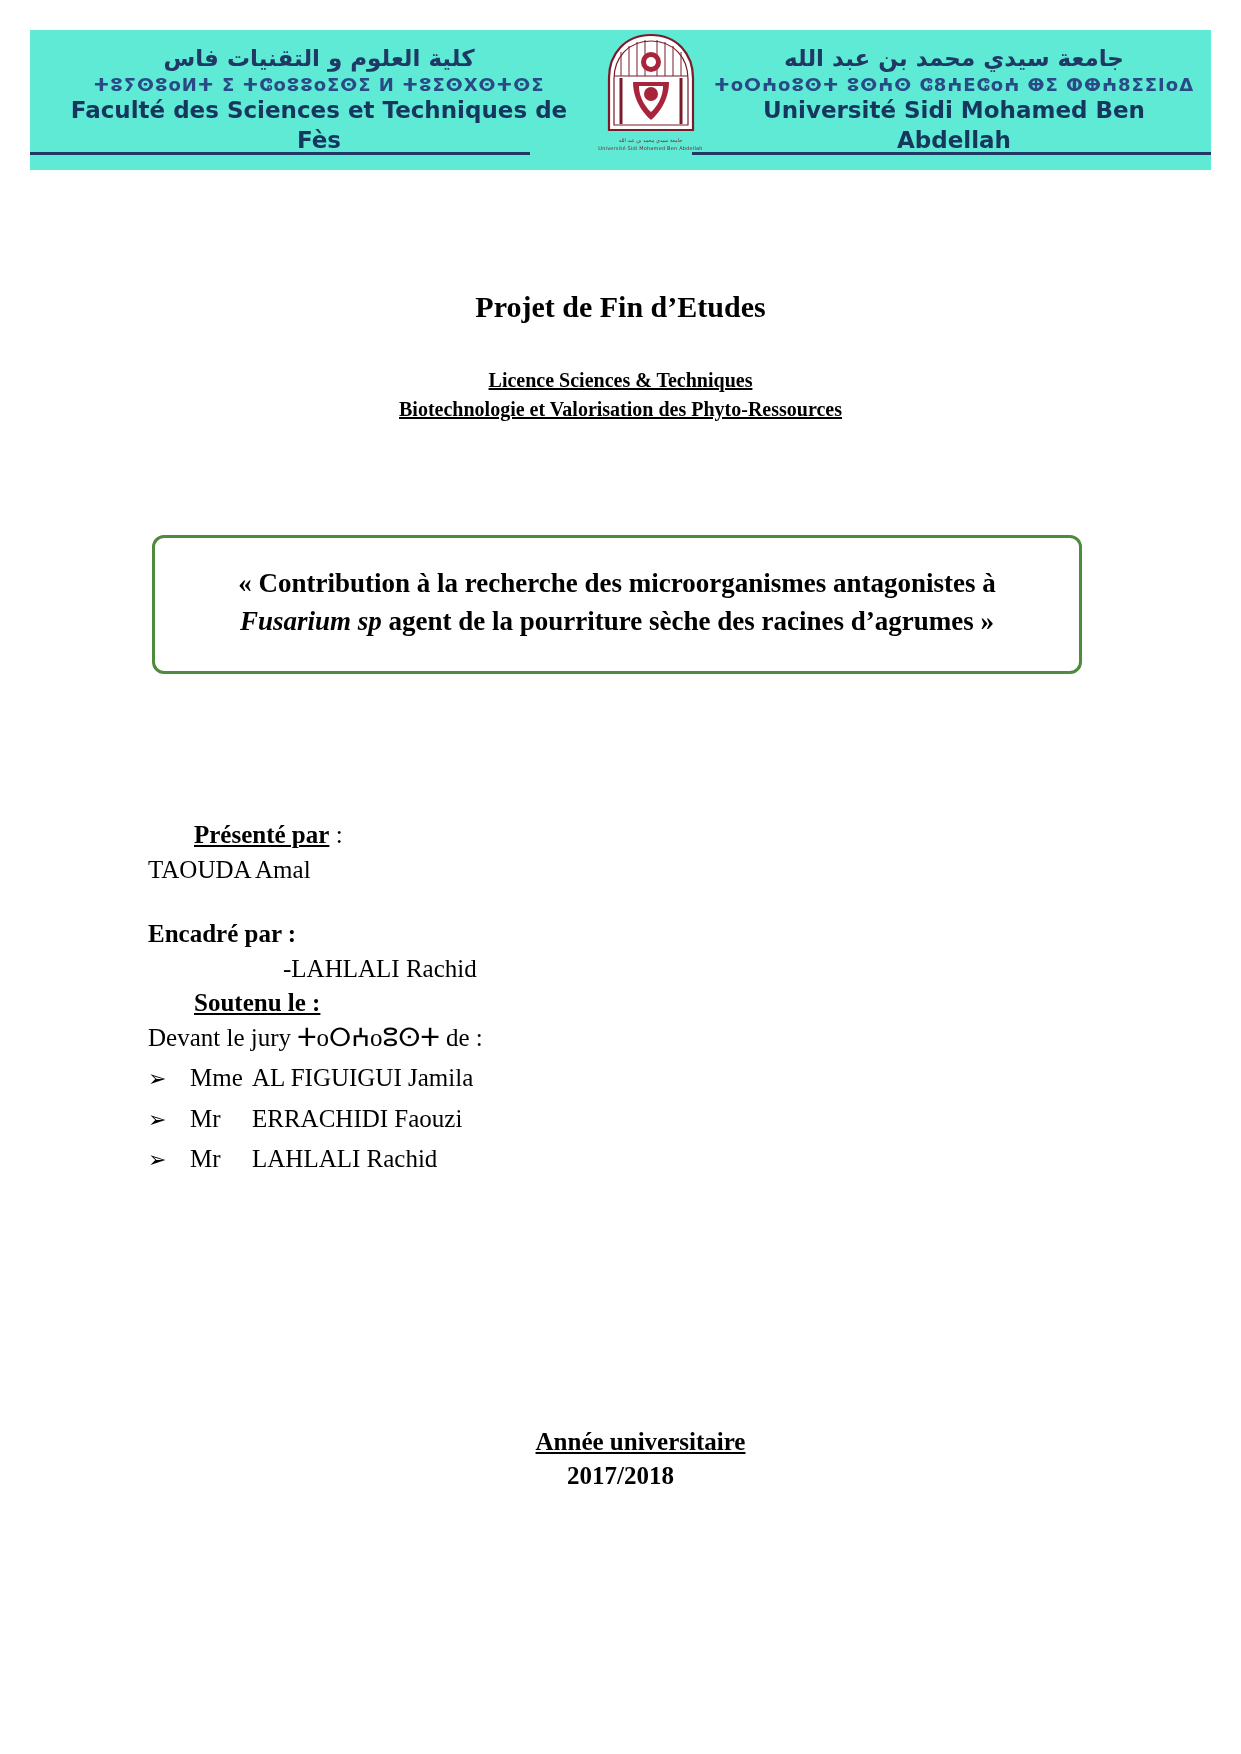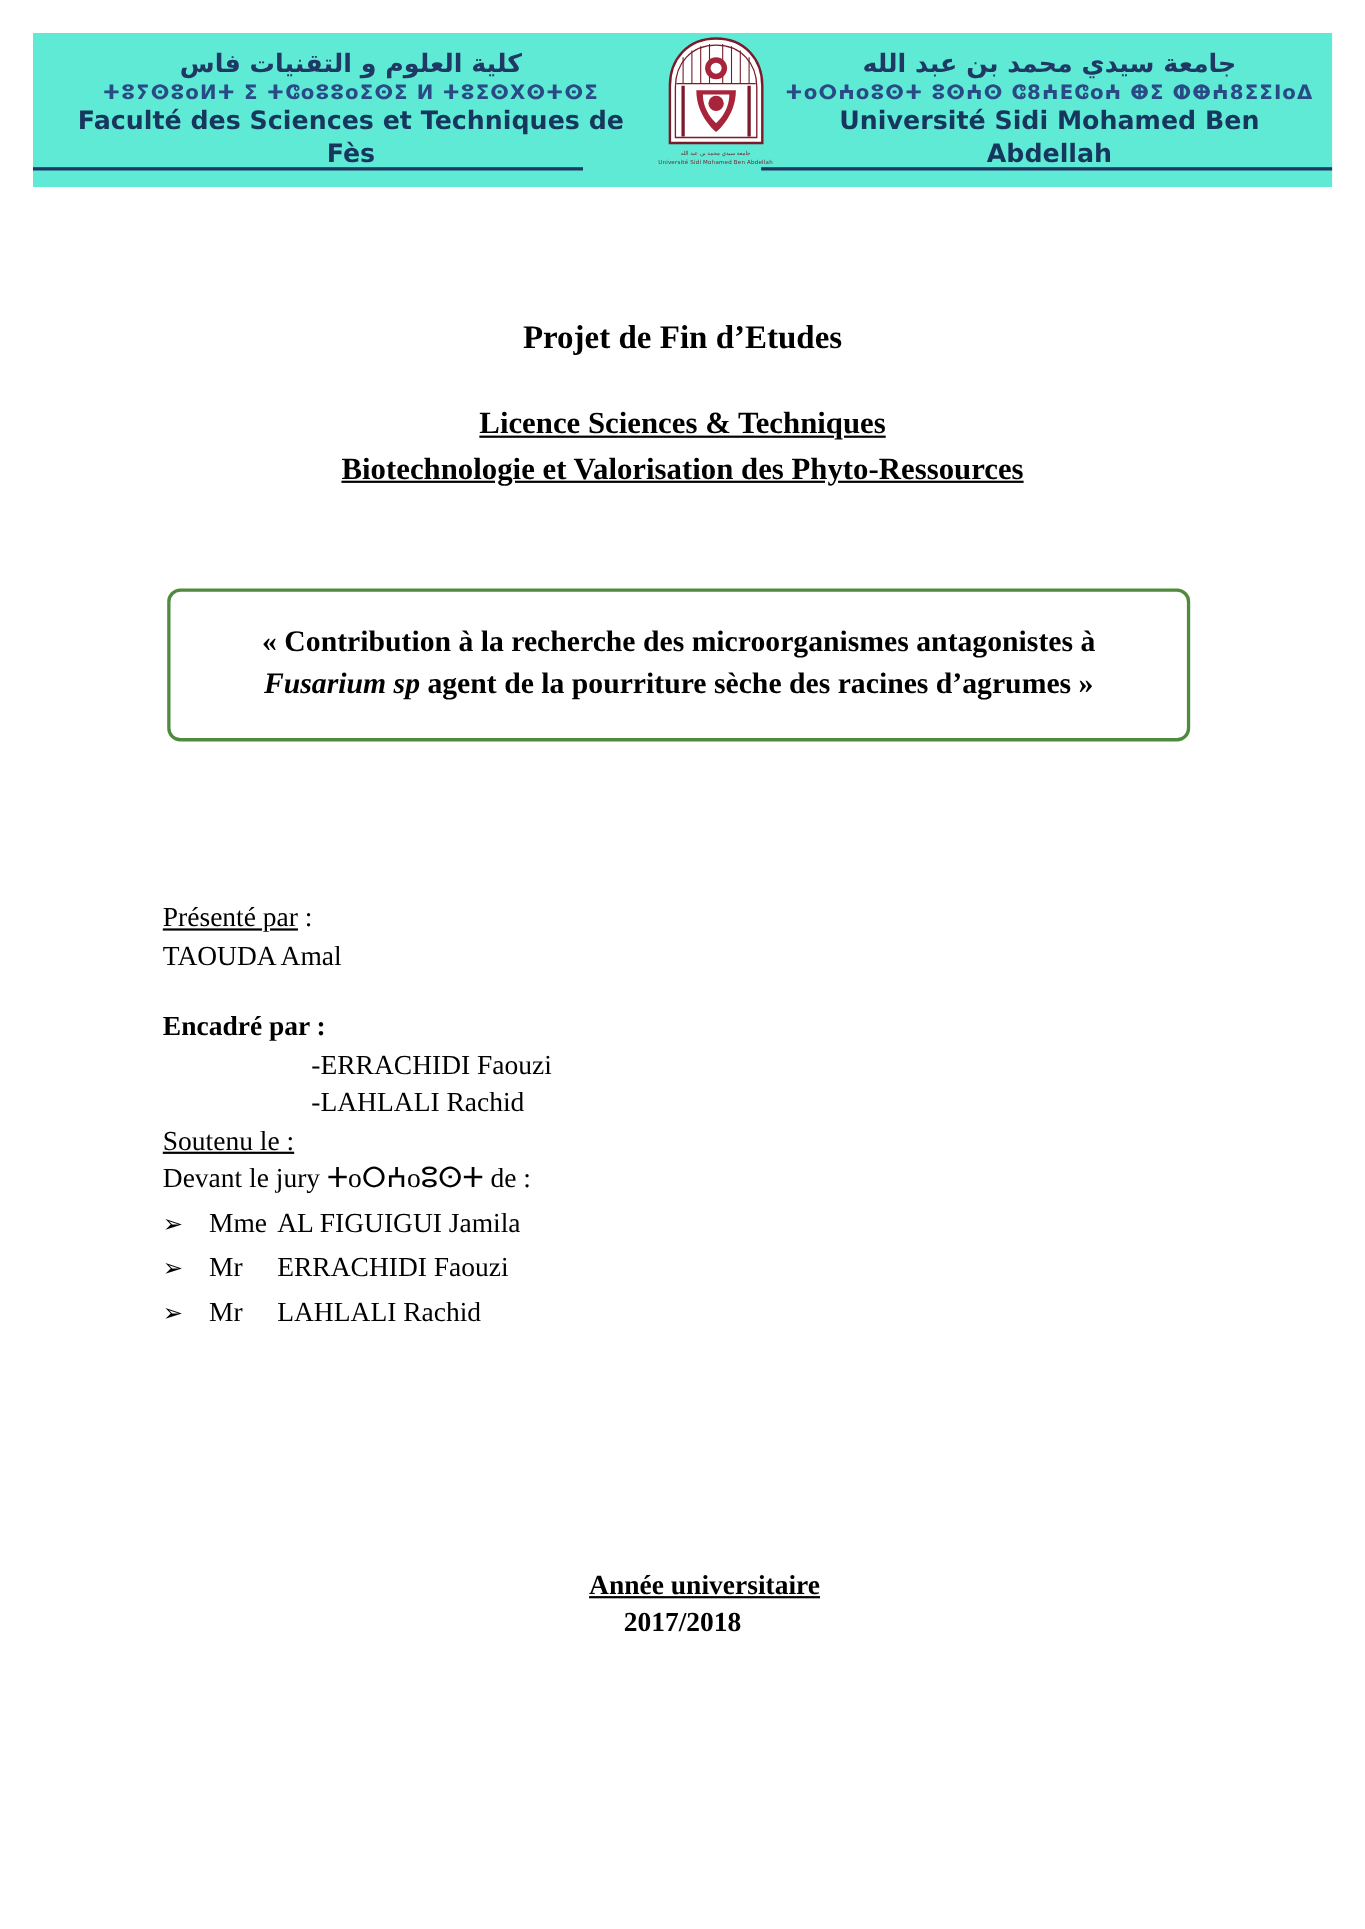--- a/index.html
+++ b/index.html
@@ -113,21 +113,21 @@
     text-align: center;
     font-size: 30px;
     font-weight: bold;
   }
   .subtitle {
     position: absolute;
     top: 366px;
     left: 0;
     width: 1241px;
     text-align: center;
-    font-size: 28px;
+    font-size: 20px;
     font-weight: bold;
     line-height: 1.45;
   }
   .subtitle span { text-decoration: underline; }
 
   .topic-box {
     position: absolute;
     top: 535px;
     left: 152px;
     width: 930px;
@@ -156,23 +156,24 @@
 
   .block-info {
     position: absolute;
     top: 818px;
     left: 148px;
     width: 900px;
     font-size: 25px;
     line-height: 1.38;
   }
   .lbl {
-    font-weight: normal;
+    font-weight: bold;
     text-decoration: underline;
     display: inline-block;
+    margin-left: 46px;
   }
   .row { margin: 0; }
   .gap-md { height: 30px; }
   .indent { padding-left: 135px; }
   .jury-line { margin: 0; }
 
   .jury-list {
     list-style: none;
     margin: 6px 0 0 0;
     padding: 0;
@@ -269,21 +270,20 @@
 <div class="block-info">
 
   <p class="row">
     <span class="lbl">Présenté par</span><span> :</span>
   </p>
   <p class="row">TAOUDA Amal</p>
 
   <div class="gap-md"></div>
 
   <p class="row" style="font-weight:bold;">Encadré par :</p>
-  <p class="row indent">-ERRACHIDI Faouzi</p>
   <p class="row indent">-LAHLALI Rachid</p>
 
   <p class="row">
     <span class="lbl">Soutenu le :</span>
   </p>
   <p class="jury-line">Devant le jury ⵜoⵔⵄoⵓⵙⵜ de :</p>
 
   <ul class="jury-list">
     <li>
       <span class="arrow-icon">➢</span>

